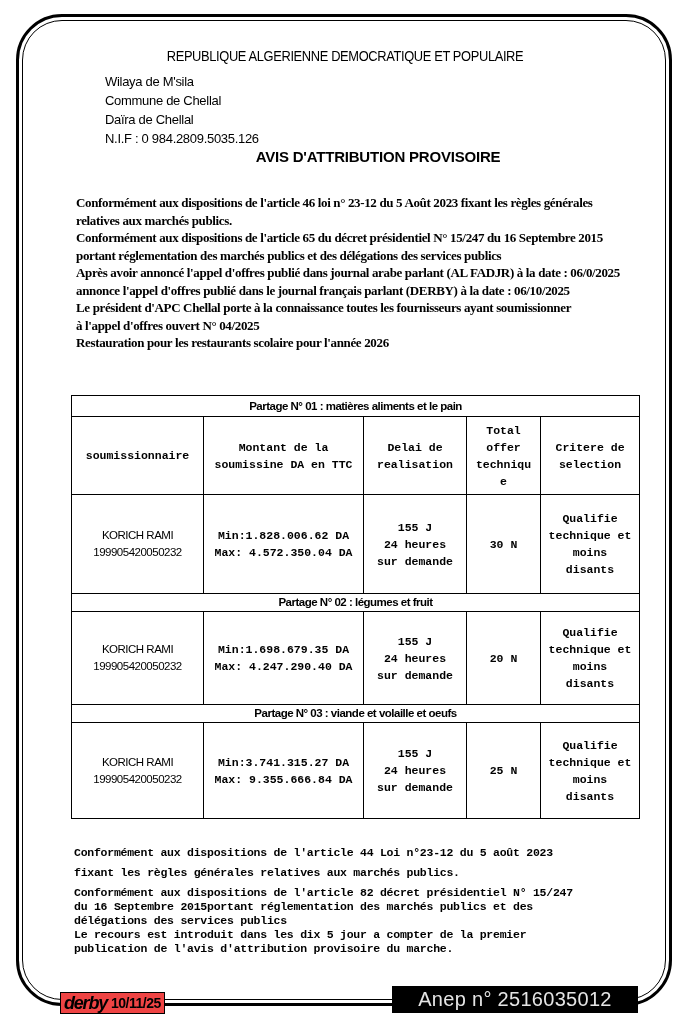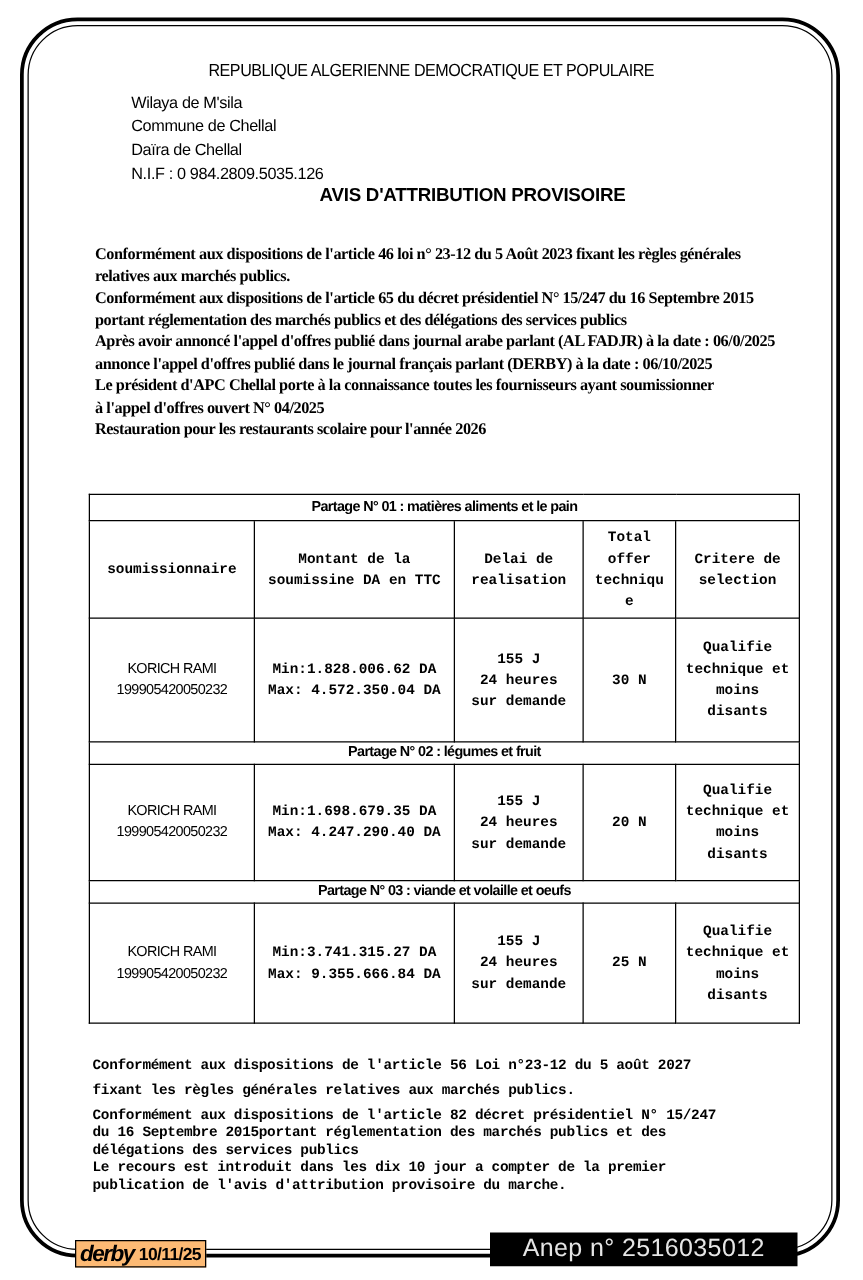--- a/index.html
+++ b/index.html
@@ -61,21 +61,21 @@
   .closing {
     position:absolute; left:74px; top:846px; width:600px;
     font-family:"Liberation Mono", monospace; font-weight:bold;
     font-size:11.5px; letter-spacing:-0.25px;
   }
   .closing p { margin:0; white-space:nowrap; line-height:14px; }
   .closing p.gap { margin-bottom:6px; }
 
   .derby-stamp {
     position:absolute; left:60px; top:992px; height:20px; padding:0 3px;
-    border:1px solid #000; background:#fdba74; display:flex; align-items:center; gap:4px;
+    border:1px solid #000; background:#ef4444; display:flex; align-items:center; gap:4px;
     font-family:"Liberation Sans", sans-serif; font-weight:bold;
   }
   .derby-logo { font-size:18px; letter-spacing:-1.2px; font-style:italic; }
   .derby-date { font-size:14px; letter-spacing:-0.5px; }
 
   .anep-box {
     position:absolute; left:392px; top:986px; width:246px; height:27px;
     background:#000; color:#e5e5e5; display:flex; align-items:center; justify-content:center;
     font-family:"Liberation Sans", sans-serif; font-size:20px; letter-spacing:0.3px;
   }
@@ -213,26 +213,26 @@
         <div>Qualifie</div>
         <div>technique et</div>
         <div>moins</div>
         <div>disants</div>
       </td>
     </tr>
   </tbody>
 </table>
 
 <div class="closing">
-  <p class="gap">Conformément aux dispositions de l'article 56 Loi n°23-12 du 5 août 2027</p>
+  <p class="gap">Conformément aux dispositions de l'article 44 Loi n°23-12 du 5 août 2023</p>
   <p class="gap">fixant les règles générales relatives aux marchés publics.</p>
   <p>Conformément aux dispositions de l'article 82 décret présidentiel N° 15/247</p>
   <p>du 16 Septembre 2015portant réglementation des marchés publics et des</p>
   <p>délégations des services publics</p>
-  <p>Le recours est introduit dans les dix 10 jour a compter de la premier</p>
+  <p>Le recours est introduit dans les dix 5 jour a compter de la premier</p>
   <p>publication de l'avis d'attribution provisoire du marche.</p>
 </div>
 
 <div class="derby-stamp">
   <span class="derby-logo">derby</span>
   <span class="derby-date">10/11/25</span>
 </div>
 
 <div class="anep-box">Anep n° 2516035012</div>
 

